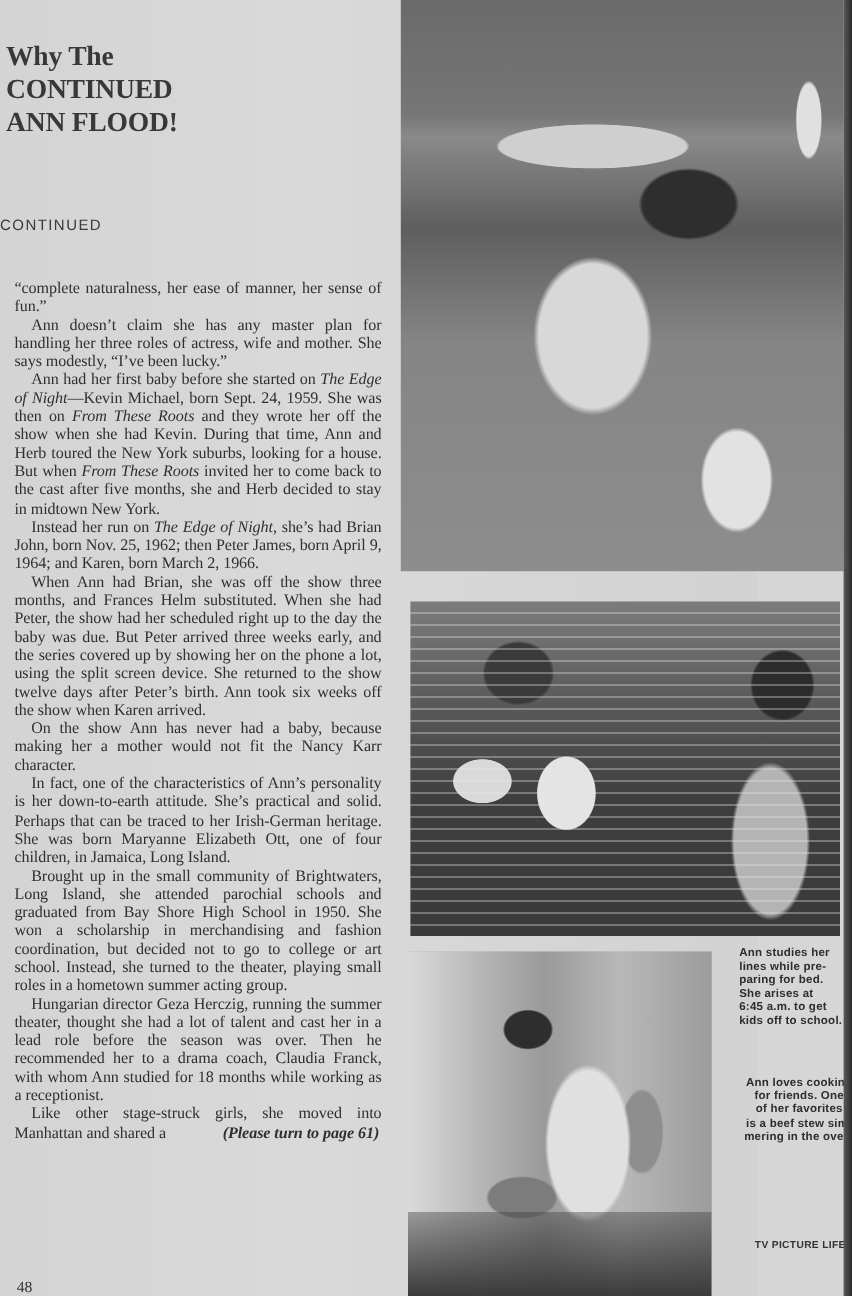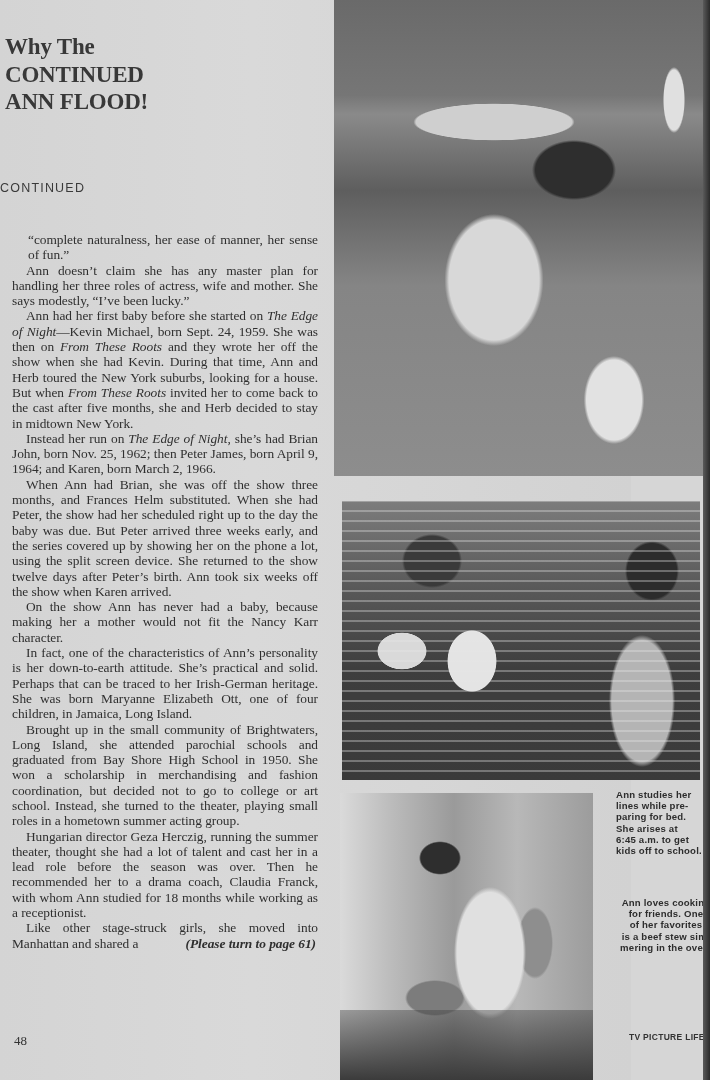--- a/index.html
+++ b/index.html
@@ -30,25 +30,25 @@
     font-family: "Liberation Sans", "DejaVu Sans", sans-serif;
     font-size: 12.5px; letter-spacing: 1.2px; color: #3a3a3a;
   }
   
   .body-col {
     position: absolute; left: 12px; top: 232px; width: 306px;
     font-size: 13.4px; line-height: 15.3px; color: #2f2f2f;
     text-align: justify; letter-spacing: -0.05px;
   }
   .body-col p { margin: 0; text-indent: 14px; }
-  .body-col p.first { text-indent: 0; margin-left: 16px; }
+  .body-col p.first { text-indent: 0; }
   .body-col i { font-style: italic; }
   .turn { font-style: italic; font-weight: bold; float: right; margin-right: 2px; }
   .page-num {
-    position: absolute; left: 14px; top: 1033px; font-size: 13px; color: #333;
+    position: absolute; left: 14px; top: 1065px; font-size: 13px; color: #333;
   }
   
   .photo { position: absolute; overflow: hidden; }
   .photo-top {
     left: 334px; top: 0; width: 369px; height: 476px;
     background:
       radial-gradient(ellipse 60px 40px at 600px 60px, #9a9a9a, transparent),
       radial-gradient(ellipse 130px 30px at 160px 122px, #cfcfcf 60%, transparent 62%),
       radial-gradient(ellipse 70px 50px at 240px 170px, #2e2e2e 55%, transparent 60%),
       radial-gradient(ellipse 90px 120px at 160px 280px, #d8d8d8 50%, transparent 55%),

